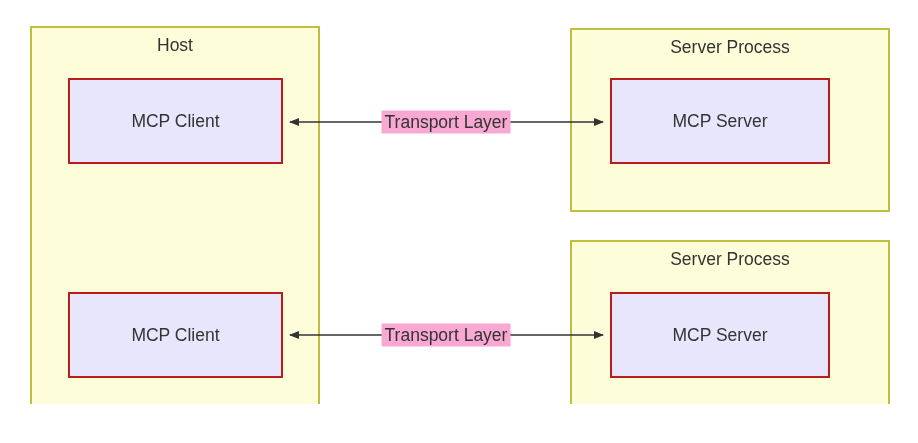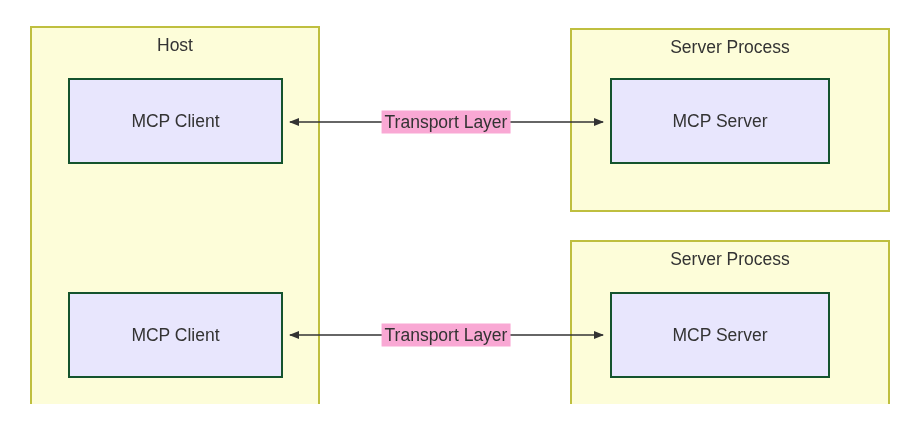--- a/index.html
+++ b/index.html
@@ -35,21 +35,21 @@
     font-size: 17.5px;
     line-height: 22px;
     color: #333333;
     white-space: nowrap;
   }
 
   
   .node-box {
     position: absolute;
     background: #e8e6fd;
-    border: 2px solid #14532d;
+    border: 2px solid #b91c1c;
     box-sizing: border-box;
     display: flex;
     align-items: center;
     justify-content: center;
   }
   .node-label {
     font-size: 17.5px;
     line-height: 22px;
     color: #333333;
     white-space: nowrap;

